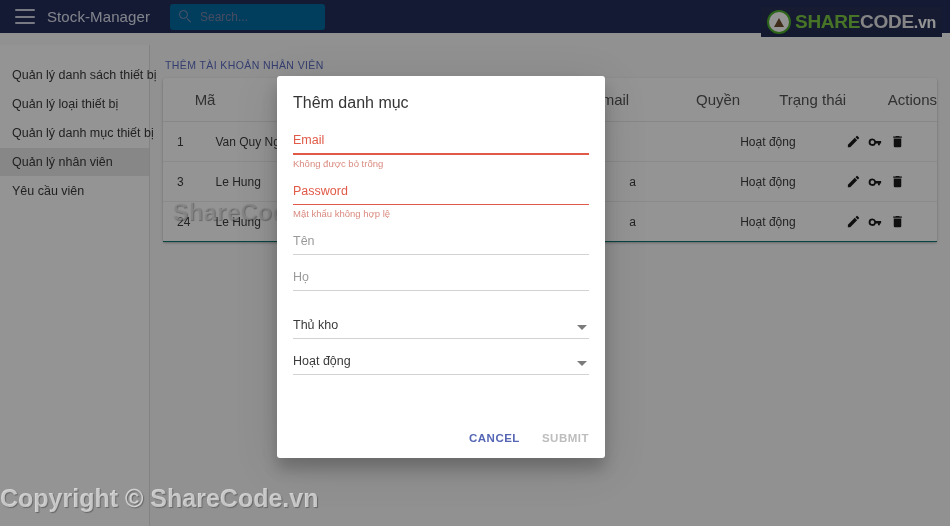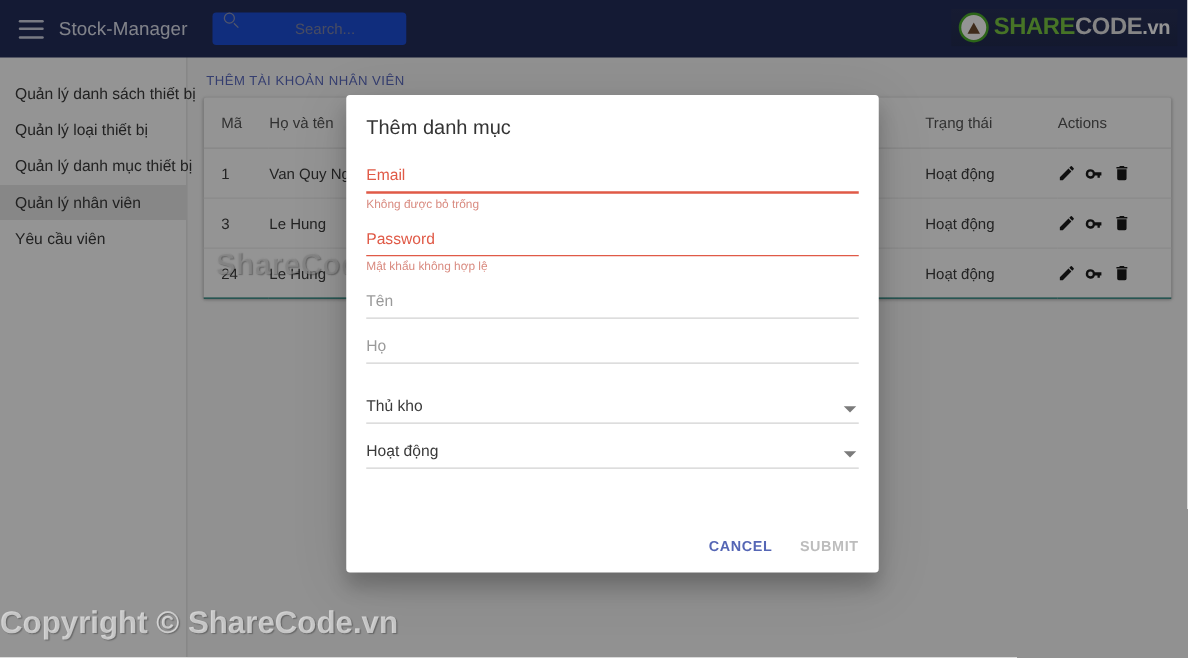--- a/index.html
+++ b/index.html
@@ -12,21 +12,21 @@
   #app {
     position: relative;
     width: 950px; height: 526px;
     overflow: hidden;
     background: #fafafa;
   }
 
   
   .topbar {
     position: absolute; left: 0; top: 0;
-    width: 950px; height: 46px;
+    width: 950px; height: 33px;
     background: #232d5b;
     display: flex; align-items: center;
     z-index: 5;
   }
   .hamburger {
     width: 20px; height: 15px;
     margin-left: 15px; margin-right: 12px;
     display: flex; flex-direction: column; justify-content: space-between;
     cursor: pointer;
   }
@@ -34,24 +34,23 @@
     display: block; height: 2px; width: 100%;
     background: #cfd3e2; border-radius: 1px;
   }
   .app-title {
     color: #dfe2ee; font-size: 15px; letter-spacing: .1px;
     margin-right: 20px; white-space: nowrap;
   }
   .searchbox {
     position: relative;
     width: 155px; height: 26px;
-    background: #1d4ed8; border-radius: 3px;
-    display: flex; 
+    background: #0369a1; border-radius: 3px;
+    display: flex; align-items: center;
     padding-left: 9px;
-    gap: 36px;
   }
   .search-icon { width: 13px; height: 13px; position: relative; flex: 0 0 auto; }
   .search-icon .circ {
     position: absolute; left: 0; top: 0;
     width: 9px; height: 9px; border: 1.4px solid #8e95b7; border-radius: 50%;
   }
   .search-icon .handle {
     position: absolute; left: 8px; top: 8px;
     width: 5px; height: 1.4px; background: #8e95b7;
     transform: rotate(45deg); transform-origin: left center;
@@ -125,21 +124,21 @@
     font-family: "Liberation Sans", sans-serif;
   }
   .card {
     background: #ffffff;
     border-radius: 2px;
     box-shadow: 0 1px 3px rgba(0,0,0,.18), 0 1px 2px rgba(0,0,0,.12);
     width: 774px;
   }
   table { width: 100%; border-collapse: collapse; }
   th {
-    text-align: left; font-size: 12px; font-weight: normal;
+    text-align: right; font-size: 15px; font-weight: normal;
     color: #555; padding: 13px 0 13px 0;
     border-bottom: 1px solid #e8e8e8;
   }
   td {
     font-size: 12px; color: #3d3d3d;
     padding: 12px 0; border-bottom: 1px solid #eeeeee;
     white-space: nowrap;
   }
   tr:last-child td { border-bottom: 1px solid #0f766e; }
   .c-ma    { width: 52px; padding-left: 14px; }
@@ -155,21 +154,21 @@
 
   
   .overlay {
     position: absolute; left: 0; top: 0;
     width: 950px; height: 526px;
     background: rgba(0,0,0,.42);
     z-index: 20;
   }
   .dialog {
     position: absolute; left: 277px; top: 76px;
-    width: 426px; height: 382px;
+    width: 328px; height: 382px;
     background: #ffffff;
     border-radius: 3px;
     box-shadow: 0 11px 15px rgba(0,0,0,.2), 0 9px 46px rgba(0,0,0,.12);
     z-index: 21;
     display: flex; flex-direction: column;
   }
   .dlg-title {
     font-size: 16px; color: #343434;
     padding: 18px 16px 6px 16px;
     white-space: nowrap;

